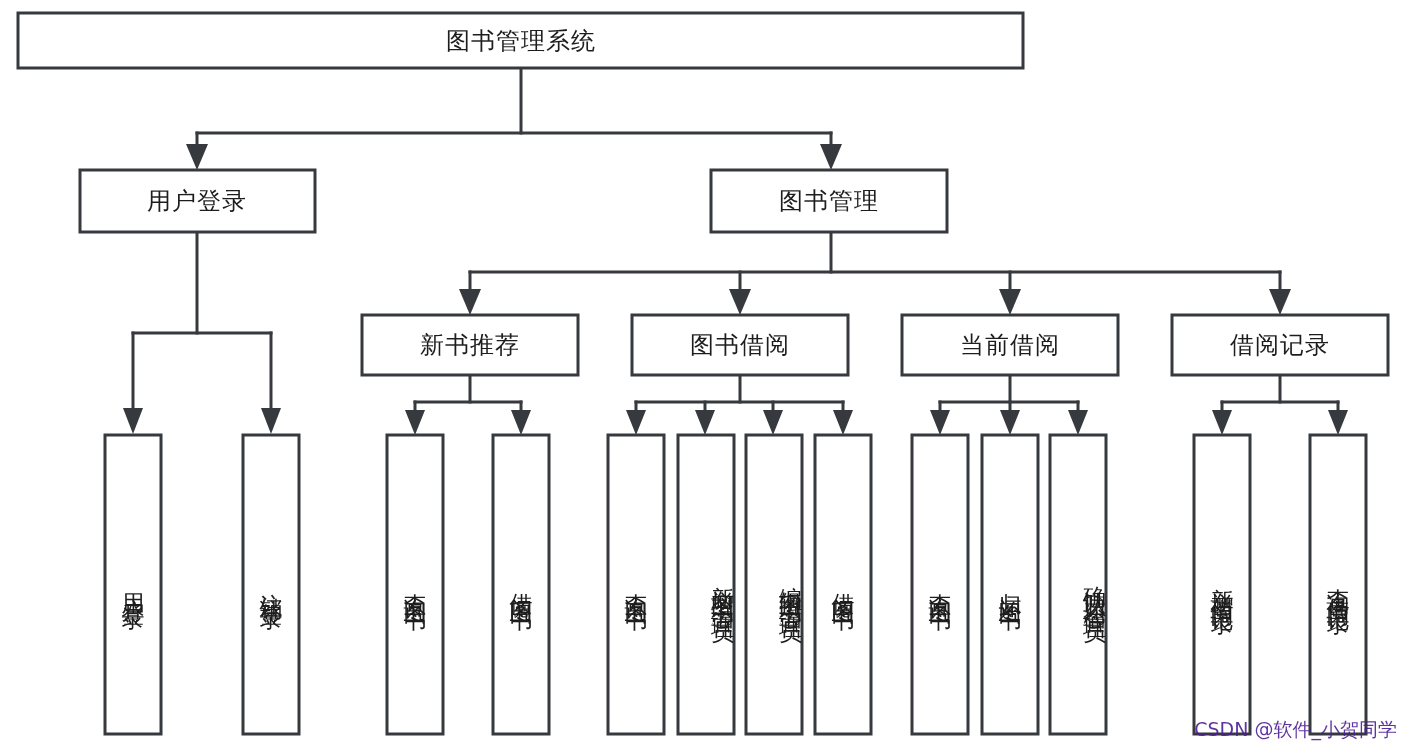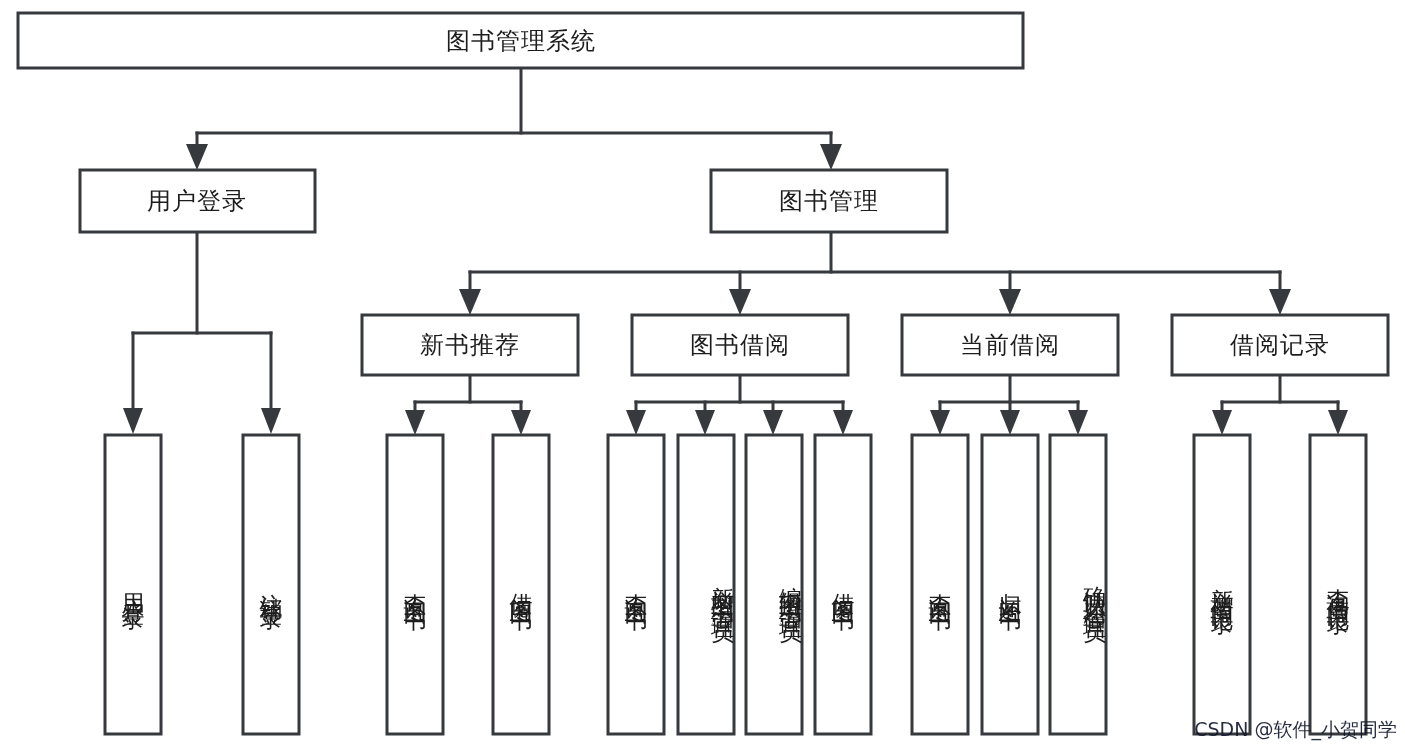--- a/index.html
+++ b/index.html
@@ -60,21 +60,21 @@
     white-space: nowrap;
     text-align: center;
     pointer-events: none;
   }
   .watermark {
     position: absolute;
     right: 8px;
     bottom: 4px;
     font-family: "DejaVu Sans", "Liberation Sans", sans-serif;
     font-size: 19px;
-    color: #0f172a;
+    color: #4c1d95;
     white-space: nowrap;
     opacity: 0.9;
   }
 </style>
 </head>
 <body>
 
 <div id="diagram-root">
 
   <svg class="diagram-canvas" viewBox="0 0 1405 747">

